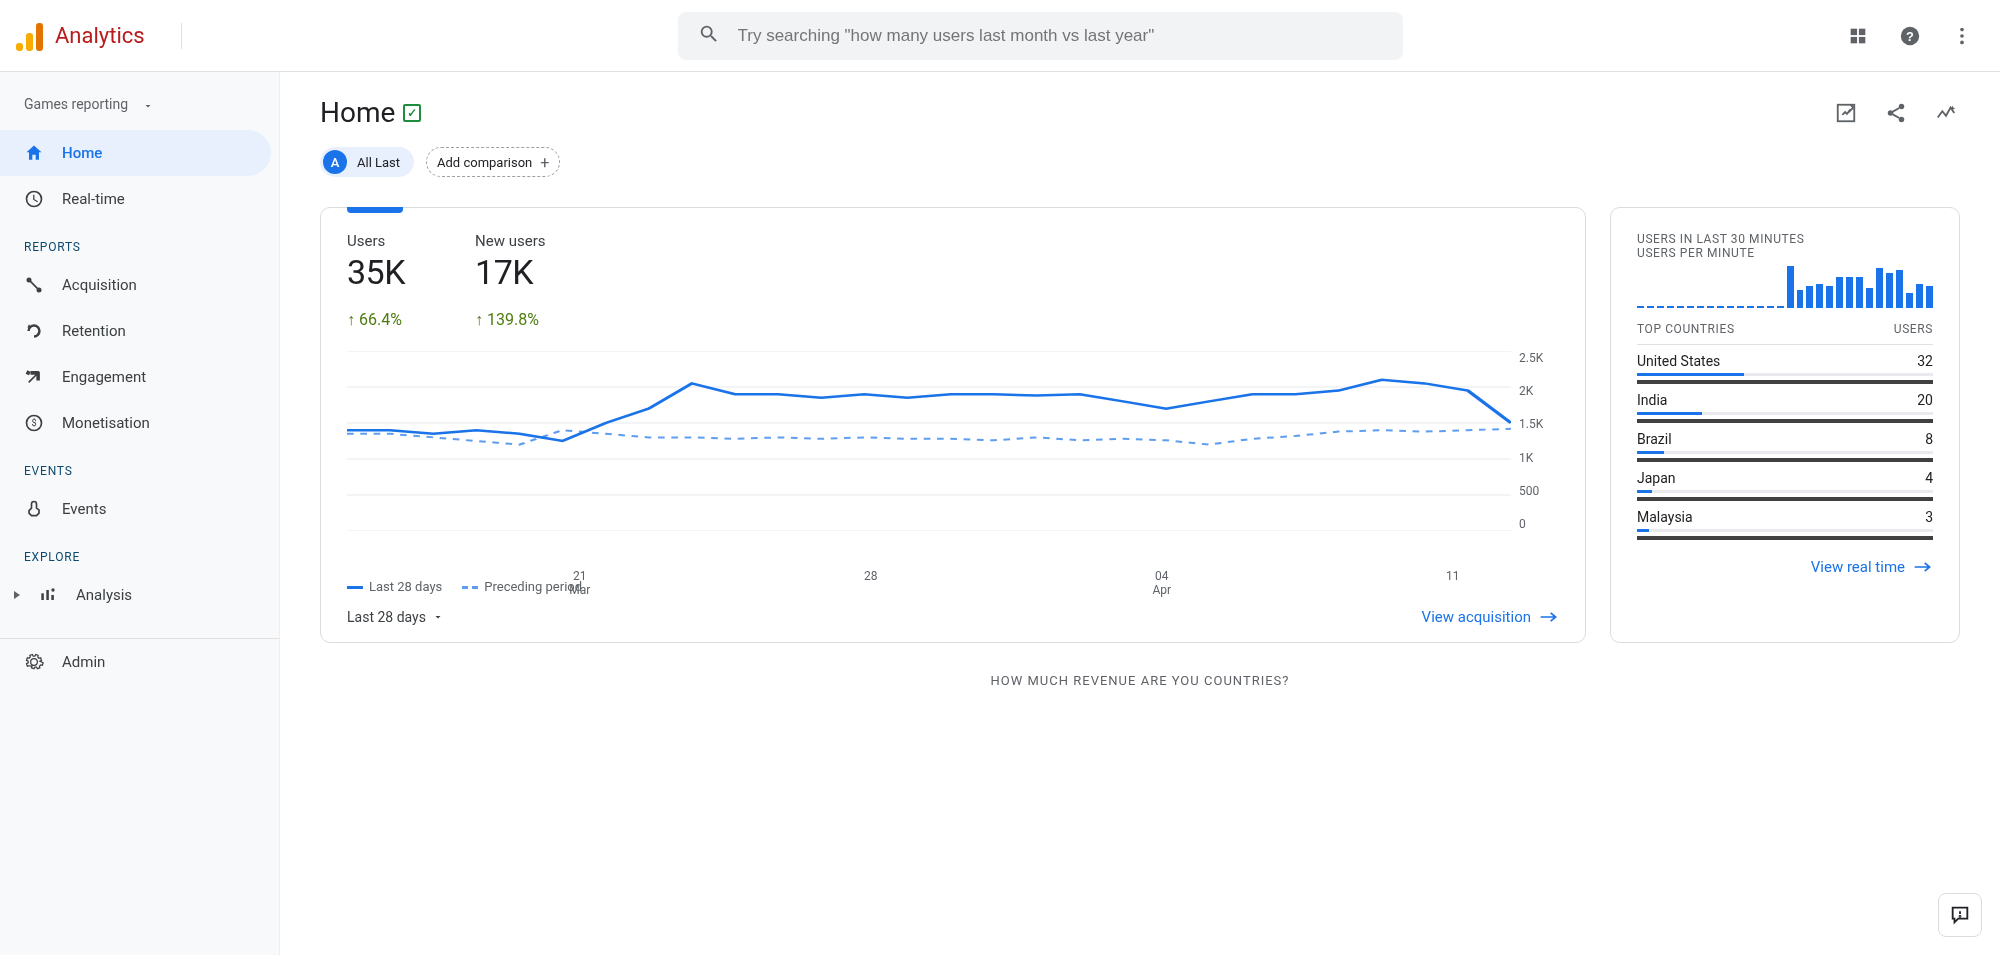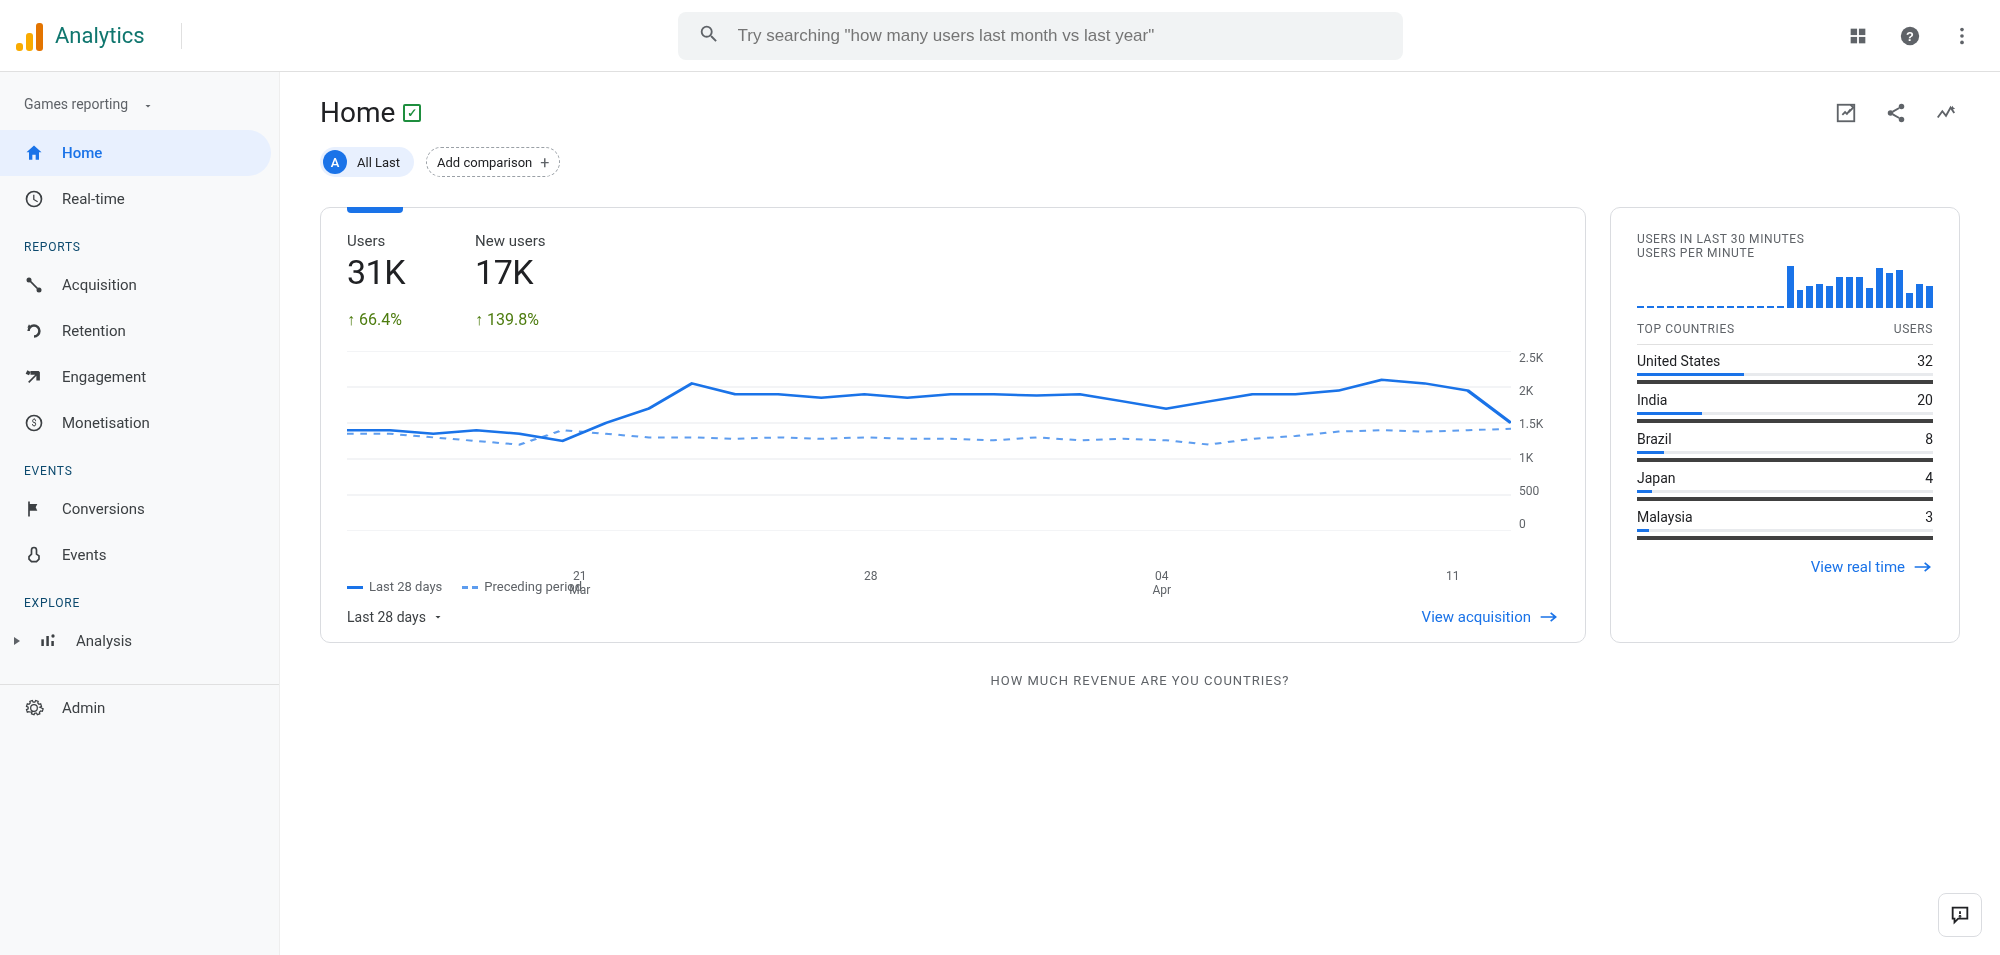--- a/index.html
+++ b/index.html
@@ -1,21 +1,21 @@
 <!DOCTYPE html>
 <html><head>
 <meta charset="utf-8">
 <style>
   * { box-sizing: border-box; margin: 0; padding: 0; }
   body { font-family: 'Google Sans', Roboto, Arial, sans-serif; background:#fff; color:#202124; }
   .header { display:flex; align-items:center; height:72px; border-bottom:1px solid #e0e0e0; padding:0 16px; }
   .logo-area { display:flex; align-items:center; gap:12px; min-width:260px; }
   .logo-bars { display:flex; align-items:flex-end; gap:3px; height:30px; }
   .logo-bars span { display:block; width:7px; border-radius:3px; }
-  .brand { font-size:22px; color:#0f766e; }
+  .brand { font-size:22px; color:#b91c1c; }
   .vdiv { width:1px; height:26px; background:#e0e0e0; margin-left:24px; }
   .search-wrap { flex:1; display:flex; justify-content:center; }
   .search-box { display:flex; align-items:center; background:#f1f3f4; border-radius:8px; height:48px; width:725px; padding:0 20px; gap:18px; }
   .search-icon svg { width:22px; height:22px; fill:#5f6368; }
   .search-box input { border:none; background:transparent; outline:none; font-size:17px; color:#5f6368; width:100%; }
   .header-actions { display:flex; align-items:center; gap:24px; min-width:180px; justify-content:flex-end; padding-right:8px; }
   .icon-btn { display:flex; align-items:center; justify-content:center; width:28px; height:28px; color:#5f6368; cursor:pointer; }
   .icon-btn svg { width:22px; height:22px; fill:#5f6368; }
 
   .layout { display:flex; }
@@ -186,26 +186,20 @@
     </div>
     <div class="nav-item">
       <svg viewBox="0 0 24 24">
           <circle cx="12" cy="12" r="9" fill="none" stroke="#3c4043" stroke-width="2"></circle>
           <text x="12" y="16" text-anchor="middle" font-size="11" fill="#3c4043">$</text>
         </svg>
       <span>Monetisation</span>
     </div>
 
     <div class="nav-header">EVENTS</div>
-    <div class="nav-item">
-      <svg viewBox="0 0 24 24">
-          <path d="M5 3v18h2v-7h9l-2-4 2-4H7V3z"></path>
-        </svg>
-      <span>Conversions</span>
-    </div>
     <div class="nav-item">
       <svg viewBox="0 0 24 24">
           <path d="M9 11V6a3 3 0 016 0v5l3 2v4l-3 3H9l-3-3v-3z" fill="none" stroke="#3c4043" stroke-width="2"></path>
         </svg>
       <span>Events</span>
     </div>
 
     <div class="nav-header">EXPLORE</div>
     <div class="analysis-row">
       <svg class="tri" viewBox="0 0 10 10">
@@ -273,21 +267,21 @@
       </div>
     </div>
 
     <div class="cards">
 
       <div class="card big">
         <div class="tab-marker"></div>
         <div class="metrics">
           <div class="metric">
             <div class="label">Users</div>
-            <div class="value">31K</div>
+            <div class="value">35K</div>
             <div class="delta">66.4%</div>
           </div>
           <div class="metric">
             <div class="label">New users</div>
             <div class="value">17K</div>
             <div class="delta">139.8%</div>
           </div>
         </div>
 
         <div class="chart-area">

